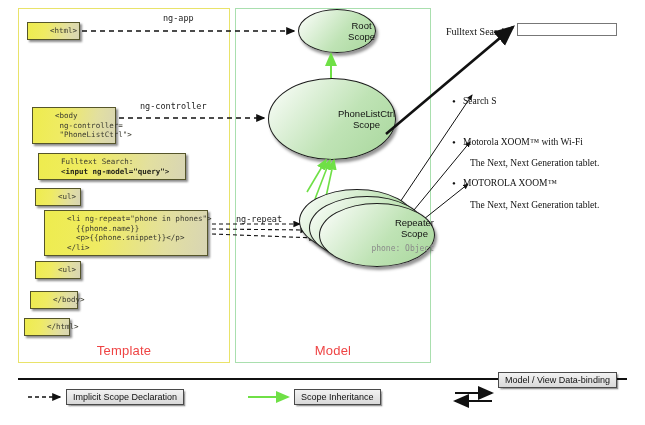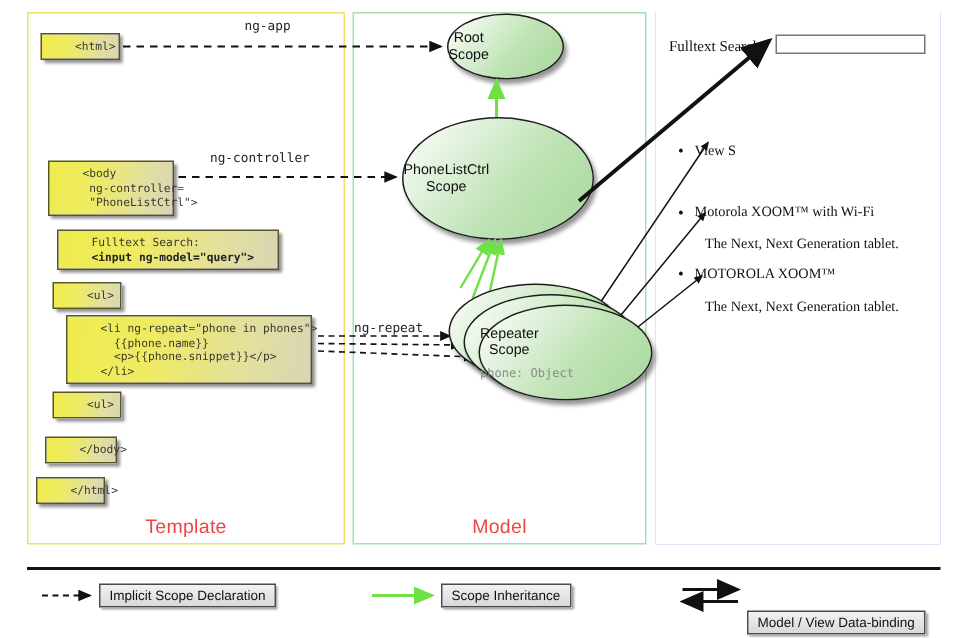--- a/index.html
+++ b/index.html
@@ -25,21 +25,21 @@
         font-family:"DejaVu Sans Mono","Liberation Mono",monospace;
         font-size:7.5px;line-height:9.5px;color:#3a3a2f;
         padding:3px 22px;white-space:pre;}
   .tbox b{font-weight:bold;color:#24241c;}
 
   
   .ell{position:absolute;border-radius:50%;
        border:1.2px solid #1d1d1d;
        background:linear-gradient(130deg,#ffffff 0%,#e6f4e2 22%,#bfe3b5 58%,#a8d79c 100%);
        box-shadow:2px 3px 3px rgba(0,0,0,.42);
-       display:flex;flex-direction:column;align-items:flex-start;justify-content:center;
+       display:flex;flex-direction:column;align-items:flex-end;justify-content:center;
        text-align:center;color:#111;font-size:9.5px;line-height:11px;}
   .ell .sub{font-family:"DejaVu Sans Mono","Liberation Mono",monospace;
             font-size:8px;line-height:10px;margin-top:5px;}
   .ell .sub .k{font-weight:bold;color:#111;}
   .ell .sub .g{color:#8a8a8a;}
 
   
   #view-inner{position:absolute;left:0;top:0;width:100%;height:100%;
               font-family:"Liberation Serif","DejaVu Serif",serif;color:#111;}
   #search-label{position:absolute;left:9px;top:18px;font-size:10px;}
@@ -125,21 +125,21 @@
     </div>
   </div>
 
   <div class="col" id="col-view-content" style="border:none;left:437px;width:190px;">
     <div id="view-inner">
       <div id="search-label">Fulltext Search:</div>
       <input id="search-input" type="text" placeholder="" style="">
 
       <div class="vitem" style="top:88px;">
         <span class="bul">•</span>
-        <span>View S</span>
+        <span>Search S</span>
       </div>
 
       <div class="vitem" style="top:129px;">
         <span class="bul">•</span>
         <span>Motorola XOOM™  with Wi-Fi</span>
       </div>
       <div class="vsnip" style="top:150px;">The Next, Next Generation tablet.</div>
 
       <div class="vitem" style="top:170px;">
         <span class="bul">•</span>
@@ -192,15 +192,15 @@
     <line x1="28" y1="397" x2="60" y2="397" stroke="#111" stroke-width="1.3" stroke-dasharray="4,3" marker-end="url(#ah-black)"></line>
     <line x1="248" y1="397" x2="288" y2="397" stroke="#6fe046" stroke-width="2" marker-end="url(#ah-green)"></line>
     <line x1="455" y1="393" x2="492" y2="393" stroke="#111" stroke-width="2" marker-end="url(#ah-black-thick)"></line>
     <line x1="492" y1="401" x2="455" y2="401" stroke="#111" stroke-width="2" marker-end="url(#ah-black-thick)"></line>
   </svg>
 
   <div id="legend-rule"></div>
 
   <div class="lg-box" style="left:294px;top:389px;">Scope Inheritance</div>
   <div class="lg-box" style="left:66px;top:389px;">Implicit Scope Declaration</div>
-  <div class="lg-box" style="left:498px;top:407px;">Model / View Data-binding</div>
+  <div class="lg-box" style="left:498px;top:372px;">Model / View Data-binding</div>
 
 </div>
 
 </body></html>

